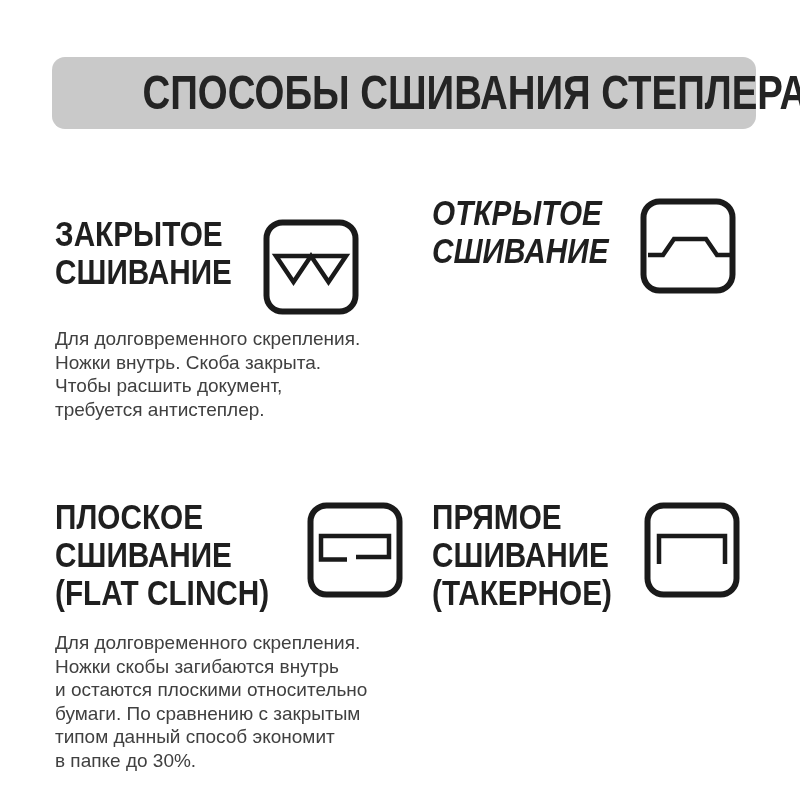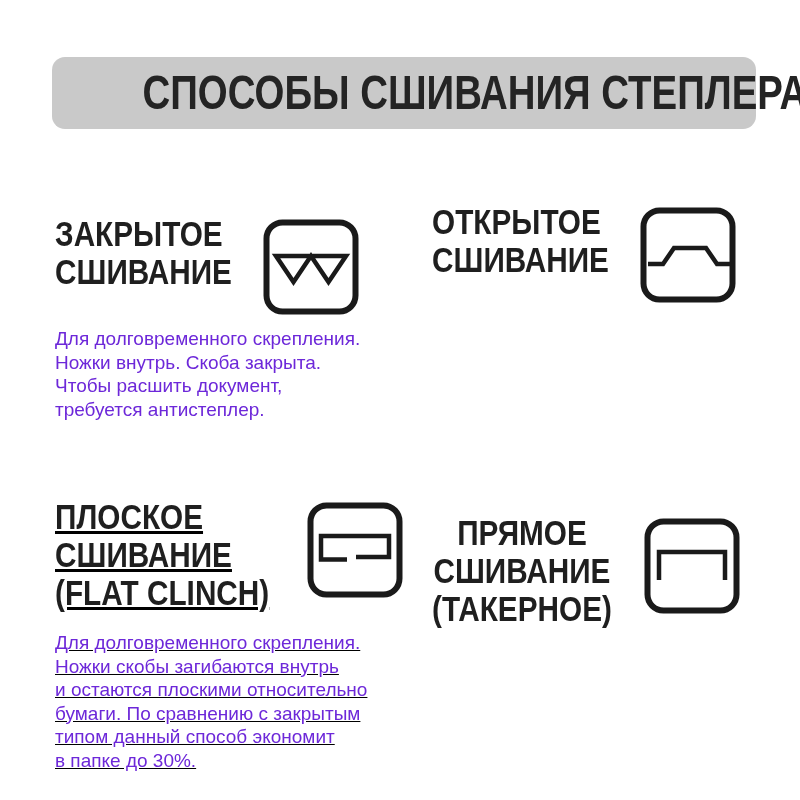--- a/index.html
+++ b/index.html
@@ -12,37 +12,37 @@
     background:#c9c9c9;border-radius:13px;text-align:center;
   }
   .banner-text{
     display:inline-block;
     font-weight:bold;font-size:48px;line-height:72px;
     transform:scaleX(0.80);transform-origin:50% 50%;
     color:#242424;white-space:pre;
   }
   .card{position:absolute;}
   .s1{left:55px;top:181px;margin-top:32px;}
-  .s2{left:432px;top:201px;}
-  .s3{left:55px;top:496px;text-decoration:underline;}
-  .s4{left:432px;top:512px;text-align:center;}
+  .s2{left:432px;top:192px;font-style:italic;}
+  .s3{left:55px;top:496px;}
+  .s4{left:432px;top:496px;}
   .head{
     width:281px;display:flex;justify-content:space-between;align-items:flex-start;
   }
   .card-title{
     margin:0;padding-top:2px;
     font-weight:bold;font-size:35px;line-height:38px;
     transform:scaleX(0.85);transform-origin:0 0;
     white-space:pre;color:#1f1f1f;
   }
   .icon{width:96px;height:96px;margin-top:6px;flex:0 0 auto;display:block;}
   .icon .frame{fill:none;stroke:#1a1a1a;stroke-width:6;}
   .icon .glyph{fill:none;stroke:#1a1a1a;stroke-width:4.5;stroke-linejoin:miter;}
   .desc{
-    margin:0;white-space:pre;color:#6d28d9;
+    margin:0;white-space:pre;color:#404040;
     font-size:19px;line-height:23.5px;
   }
   .s1 .desc,.s2 .desc{margin-top:12px;}
   .s3 .desc,.s4 .desc{margin-top:19px;}
 </style>
 </head>
 <body>
 
 <div class="page">
 

